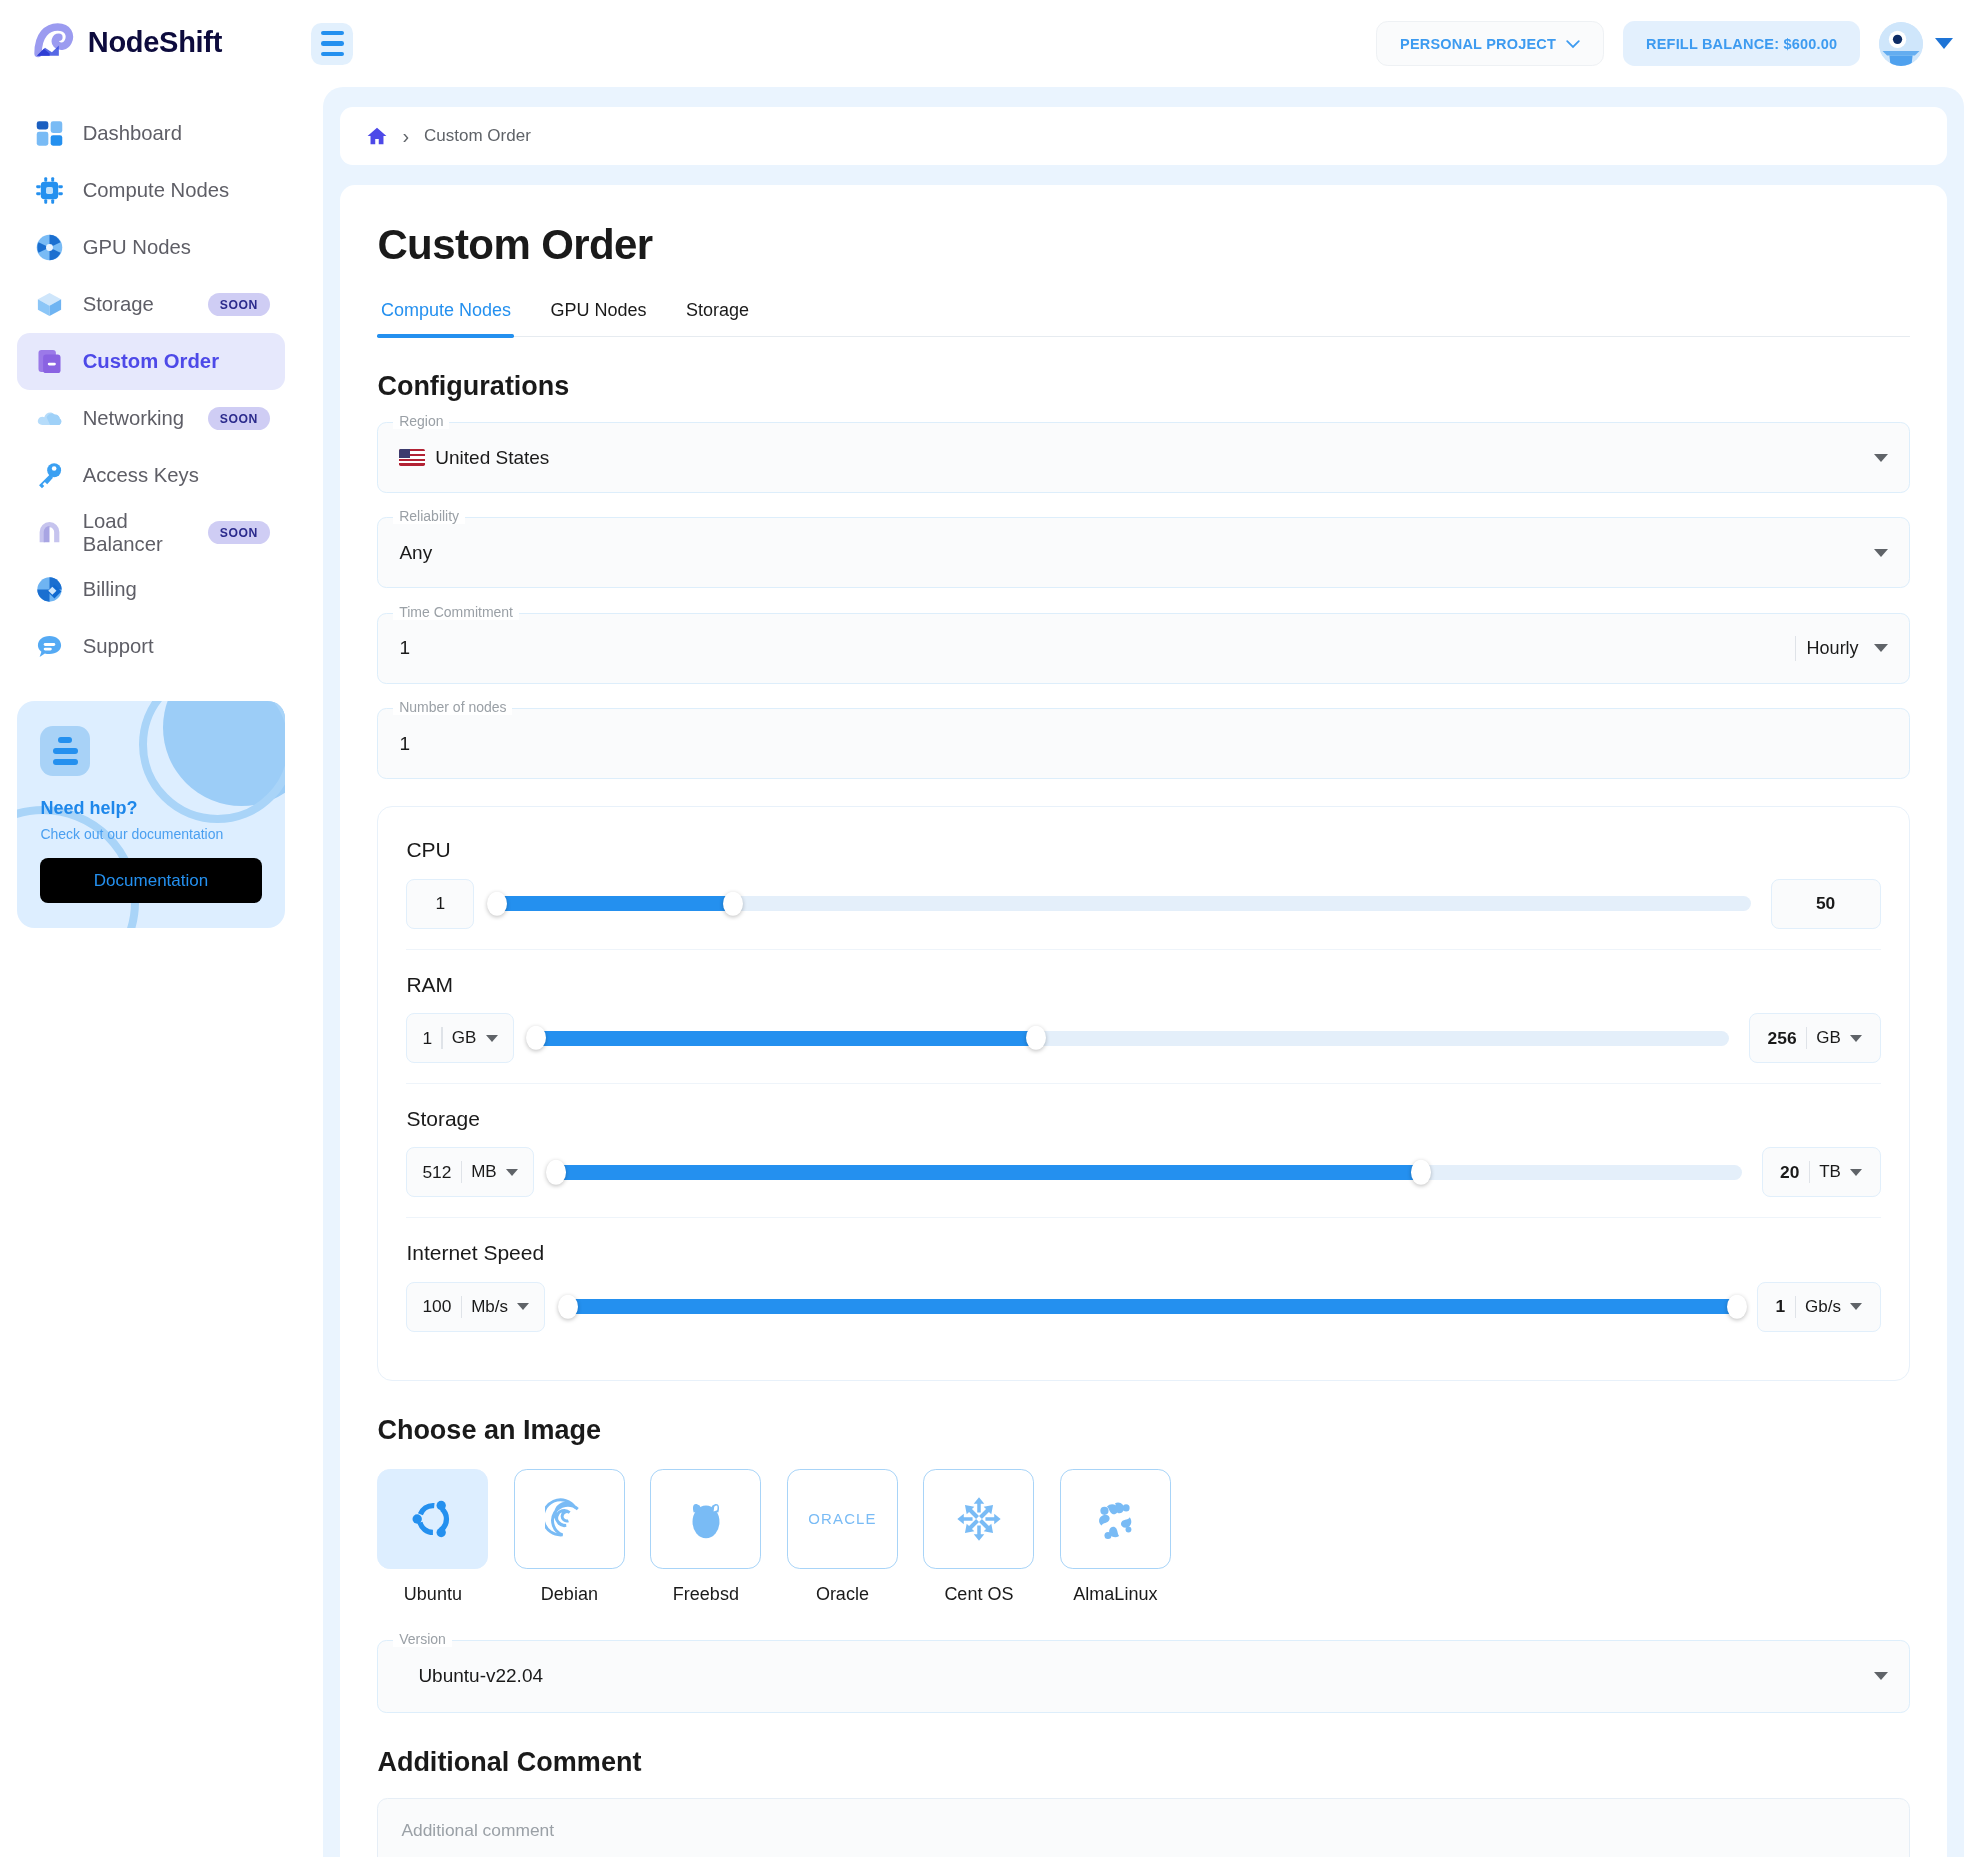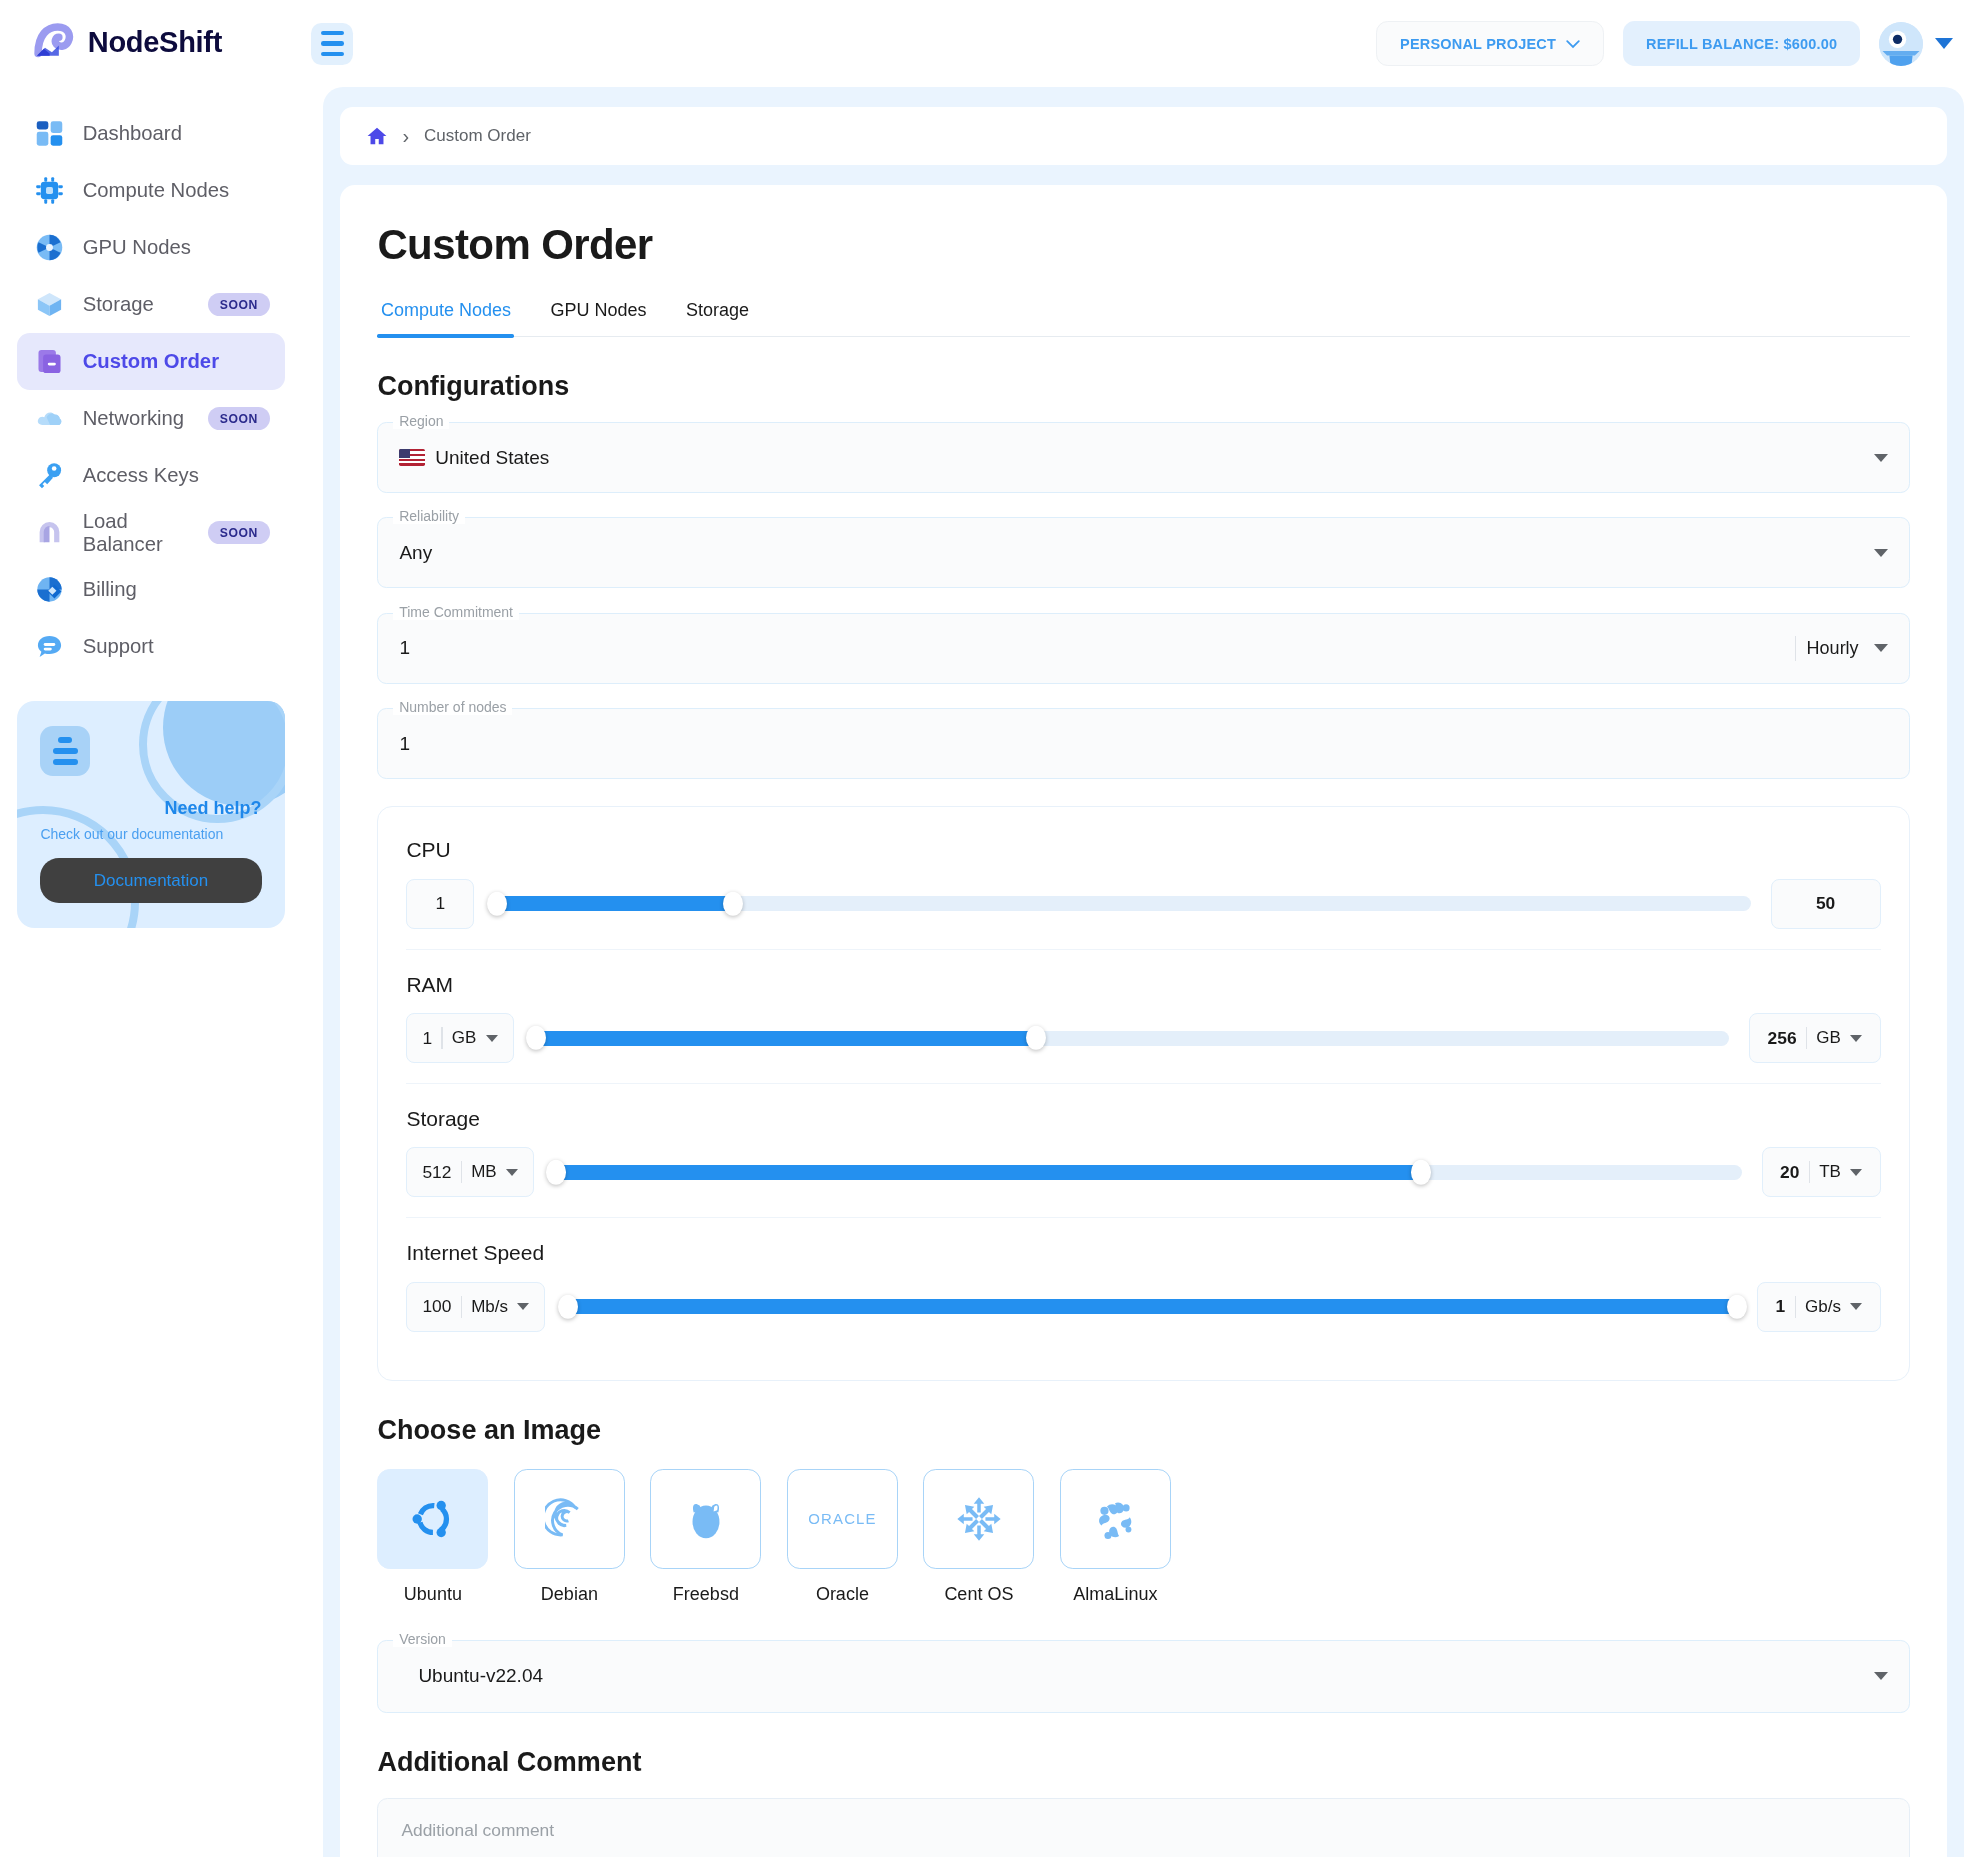--- a/index.html
+++ b/index.html
@@ -41,24 +41,24 @@
     padding: 25.5px 23px 24.4px 23px; position: relative; overflow: hidden;
   }
   .help-deco1 { position:absolute; right:-35px; top:-52px; width:157px; height:157px; border-radius:50%; background:#9ccdf7; }
   .help-deco2 { position:absolute; right:-11.6px; top:-35px; width:157px; height:157px; border-radius:50%; border:8.1px solid #a9d4f8; background:transparent; }
   .help-deco3 { position:absolute; left:-70px; bottom:-70px; width:192px; height:192px; border-radius:50%; border:8.1px solid #a9d4f8; background:transparent; }
   .help-icon {
     width: 50px; height: 50px; border-radius: 12.8px; background: #a8d2f7;
     display:flex; flex-direction:column; align-items:center; justify-content:center; gap:5.8px; position:relative; z-index:2;
   }
   .help-icon i { display:block; background:#2490ef; height:5.2px; border-radius:2.9px; }
-  .help-title { font-size: 18px; font-weight: bold; color: #1e87ea; margin-top: 22px; position:relative; z-index:2;text-align:right;}
+  .help-title { font-size: 18px; font-weight: bold; color: #1e87ea; margin-top: 22px; position:relative; z-index:2;}
   .help-sub { font-size: 14px; color: #4a9ff0; margin-top: 7px; position:relative; z-index:2;}
   .help-btn {
-    margin-top: 16.3px; background: #404040; border-radius: 19px; height: 45px;
+    margin-top: 16.3px; background: #000000; border-radius: 8px; height: 45px;
     display: flex; align-items: center; justify-content: center;
     color: #2490ef; font-size: 17px; cursor:pointer; position:relative; z-index:2;
   }
 
   
   .main { flex: 1; height: 1857px; position: relative; background: #ffffff; }
   .topbar {
     height: 87px; display: flex; align-items: center; padding: 0 32.5px 0 9.3px;
   }
   .hamburger {

